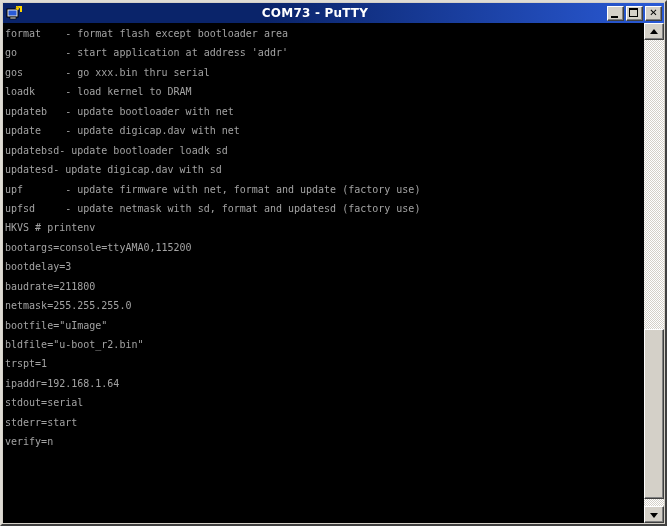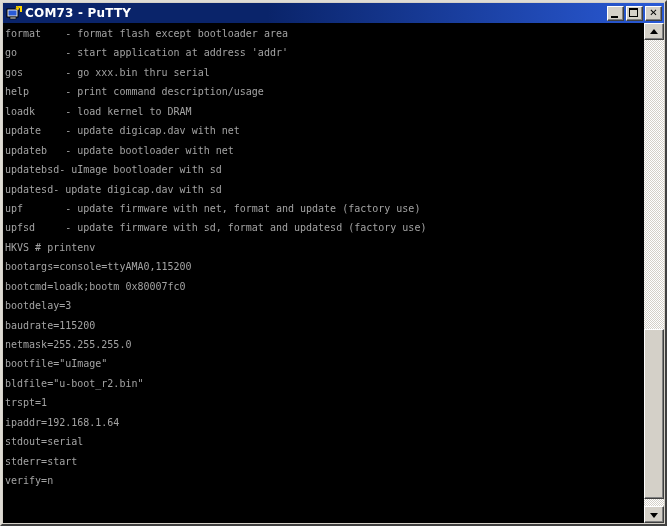--- a/index.html
+++ b/index.html
@@ -32,20 +32,21 @@
     position: absolute;
     left: 1px;
     top: 1px;
     width: 661px;
     height: 20px;
     background: linear-gradient(to right, #0a246a 0%, #0a246a 40%, #2a5ad6 100%);
     display: flex;
     align-items: center;
     box-sizing: border-box;
     padding: 0 2px;
+    text-align: center;
   }
   #title-icon {
     width: 16px;
     height: 16px;
     margin: 0 3px 0 1px;
     flex: 0 0 auto;
     position: relative;
   }
   #title-text {
     color: #ffffff;
@@ -241,33 +242,31 @@
     </span>
     <span class="winbtn" id="btn-close">
       <span class="glyph">✕</span>
     </span>
   </div>
 
   <div id="terminal">
       <div class="line">format    - format flash except bootloader area</div>
       <div class="line">go        - start application at address 'addr'</div>
       <div class="line">gos       - go xxx.bin thru serial</div>
-      <div class="line">help      - print command description/usage</div>
       <div class="line">loadk     - load kernel to DRAM</div>
+      <div class="line">updateb   - update bootloader with net</div>
       <div class="line">update    - update digicap.dav with net</div>
-      <div class="line">updateb   - update bootloader with net</div>
-      <div class="line">updatebsd- uImage bootloader with sd</div>
+      <div class="line">updatebsd- update bootloader loadk sd</div>
       <div class="line">updatesd- update digicap.dav with sd</div>
       <div class="line">upf       - update firmware with net, format and update (factory use)</div>
-      <div class="line">upfsd     - update firmware with sd, format and updatesd (factory use)</div>
+      <div class="line">upfsd     - update netmask with sd, format and updatesd (factory use)</div>
       <div class="line">HKVS # printenv</div>
       <div class="line">bootargs=console=ttyAMA0,115200</div>
-      <div class="line">bootcmd=loadk;bootm 0x80007fc0</div>
       <div class="line">bootdelay=3</div>
-      <div class="line">baudrate=115200</div>
+      <div class="line">baudrate=211800</div>
       <div class="line">netmask=255.255.255.0</div>
       <div class="line">bootfile="uImage"</div>
       <div class="line">bldfile="u-boot_r2.bin"</div>
       <div class="line">trspt=1</div>
       <div class="line">ipaddr=192.168.1.64</div>
       <div class="line">stdout=serial</div>
       <div class="line">stderr=start</div>
       <div class="line">verify=n</div>
     </div>
 

